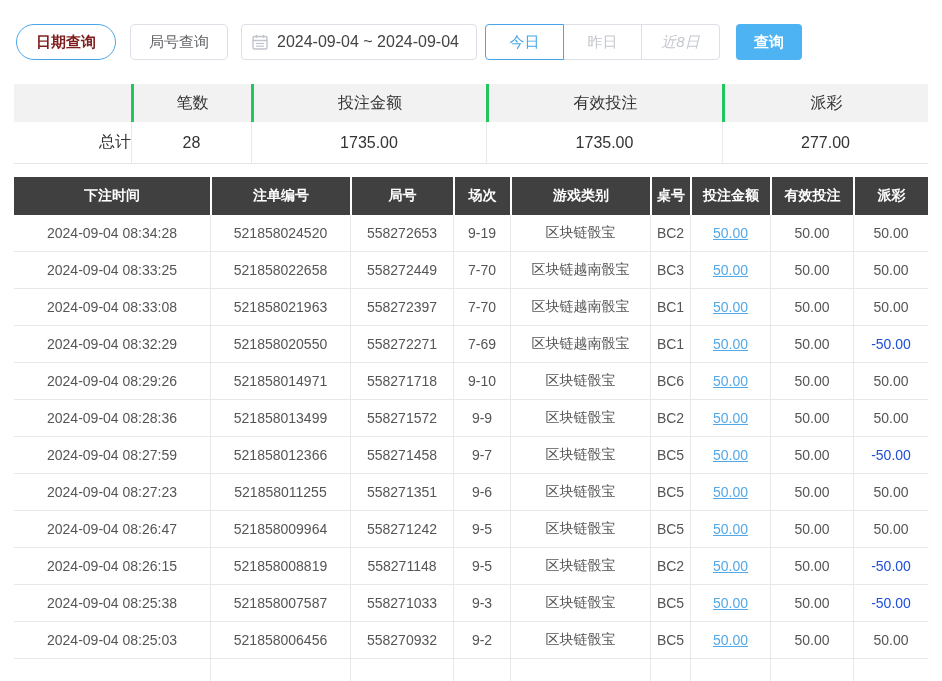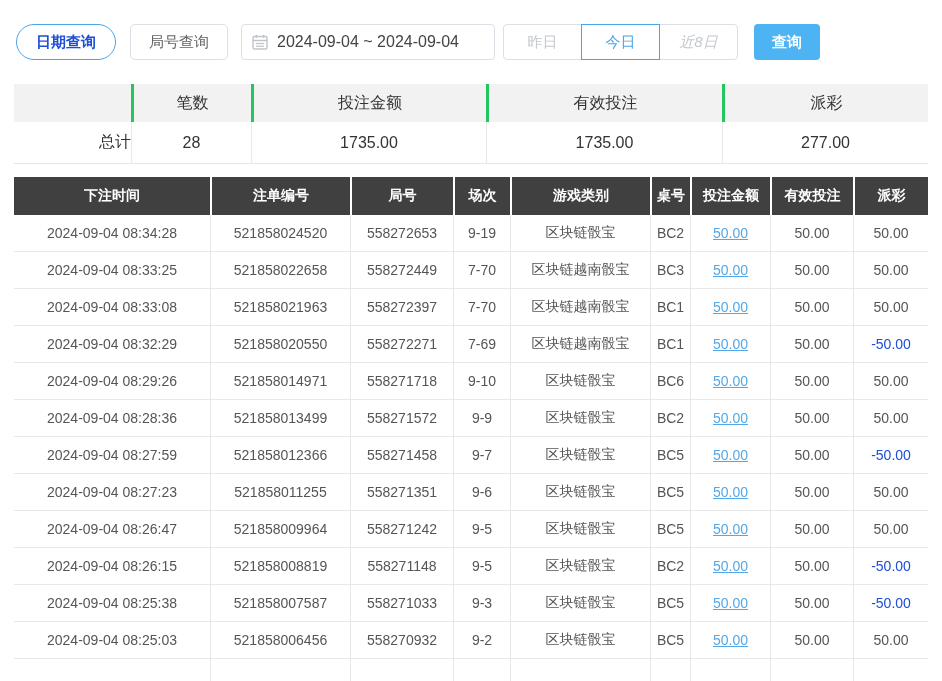--- a/index.html
+++ b/index.html
@@ -4,24 +4,24 @@
 <style>
   * { margin: 0; padding: 0; box-sizing: border-box; }
   html, body { width: 942px; height: 681px; overflow: hidden; background: #fff; }
   body { font-family: "Liberation Sans", "DejaVu Sans", sans-serif; color: #555; }
   .page { padding: 24px 14px 0 14px; }
 
   
   .toolbar { display: flex; align-items: center; height: 36px; margin-left: 2px; }
   .btn { height: 36px; background: #fff; border: 1px solid #dcdfe6; cursor: pointer;
          font-family: inherit; font-size: 15px; color: #606266; }
-  .btn-pill { border-radius: 18px; padding: 0 19px; color: #1d4ed8; border-color: #4aa5e8;
+  .btn-pill { border-radius: 18px; padding: 0 19px; color: #7f1d1d; border-color: #4aa5e8;
               font-weight: bold; }
   .btn-plain { border-radius: 5px; padding: 0 18px; margin-left: 14px; }
-  .date-input { margin-left: 13px; width: 254px; height: 36px; border: 1px solid #dcdfe6;
+  .date-input { margin-left: 13px; width: 236px; height: 36px; border: 1px solid #dcdfe6;
                 border-radius: 4px; display: flex; align-items: center; padding: 0 10px;
                 cursor: pointer; background: #fff; }
   .date-input .cal { display: inline-flex; margin-right: 9px; }
   .date-input .date-text { font-size: 16px; color: #444; white-space: nowrap; }
   .segmented { display: flex; margin-left: 8px; }
   .seg { width: 79px; height: 36px; background: #fff; border: 1px solid #dcdfe6;
          font-family: inherit; font-size: 15px; color: #c4c8ce; cursor: pointer;
          margin-left: -1px; position: relative; }
   .seg:first-child { margin-left: 0; border-radius: 4px 0 0 4px; }
   .seg:last-child { border-radius: 0 4px 4px 0; font-style: italic; }
@@ -68,22 +68,22 @@
           <line x1="4.5" y1="0.8" x2="4.5" y2="4" stroke="#c0c4cc" stroke-width="1.4"></line>
           <line x1="11.5" y1="0.8" x2="11.5" y2="4" stroke="#c0c4cc" stroke-width="1.4"></line>
           <line x1="4" y1="9.5" x2="12" y2="9.5" stroke="#c0c4cc" stroke-width="1.2"></line>
           <line x1="4" y1="12.2" x2="12" y2="12.2" stroke="#c0c4cc" stroke-width="1.2"></line>
         </svg>
       </span>
       <span class="date-text">2024-09-04 ~ 2024-09-04</span>
     </div>
 
     <div class="segmented">
+      <button class="seg active">今日</button>
       <button class="seg">昨日</button>
-      <button class="seg active">今日</button>
       <button class="seg">近8日</button>
     </div>
 
     <button class="btn-search">查询</button>
   </div>
 
   <table class="summary">
     <colgroup>
         <col style="width:117px">
         <col style="width:120px">

